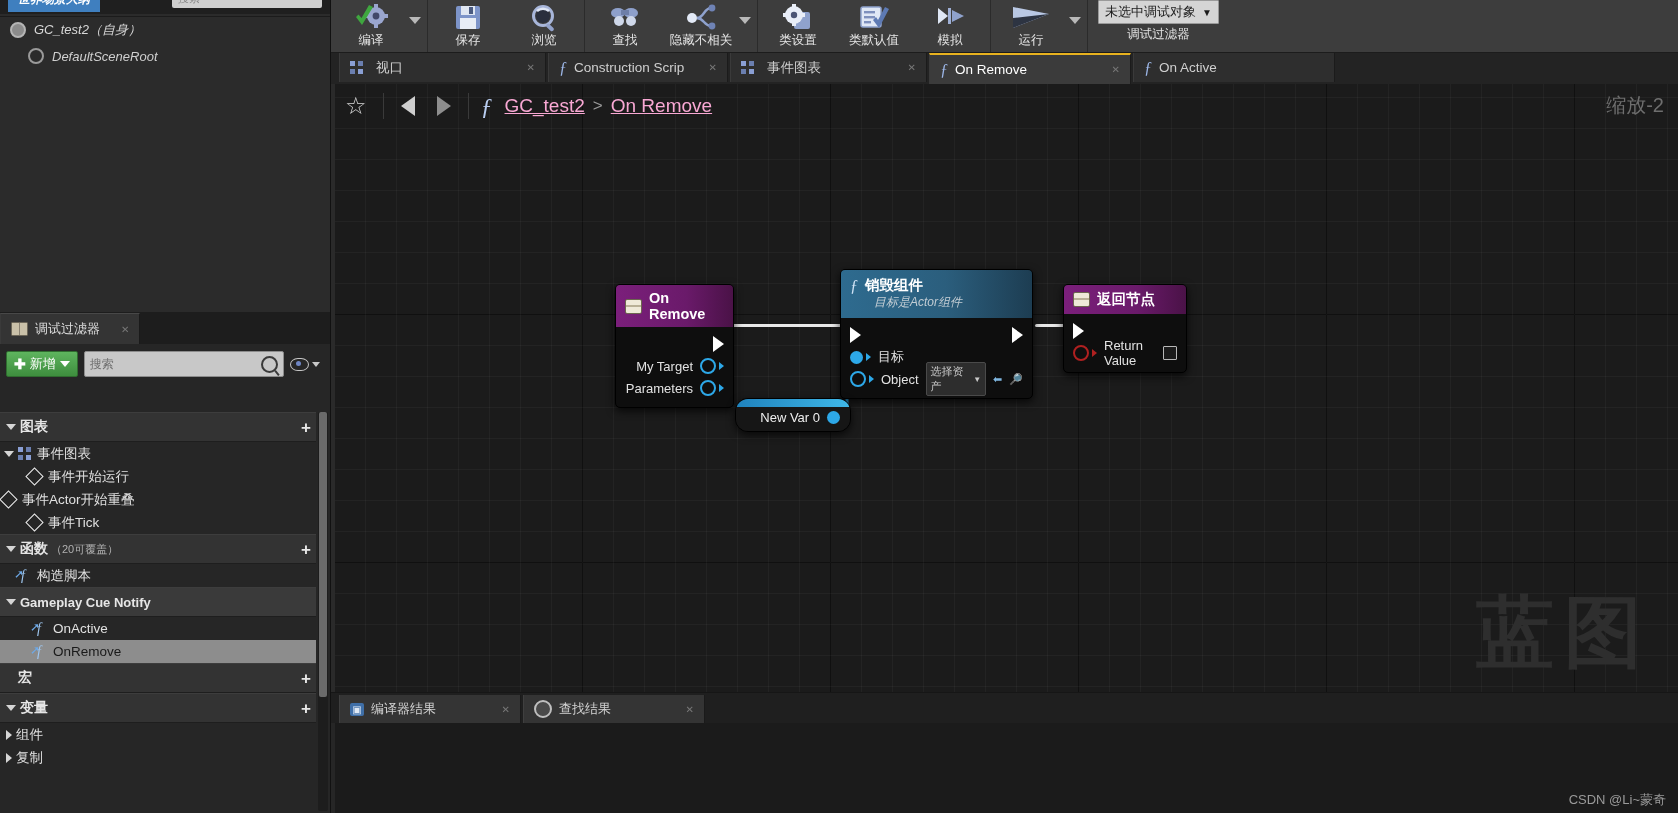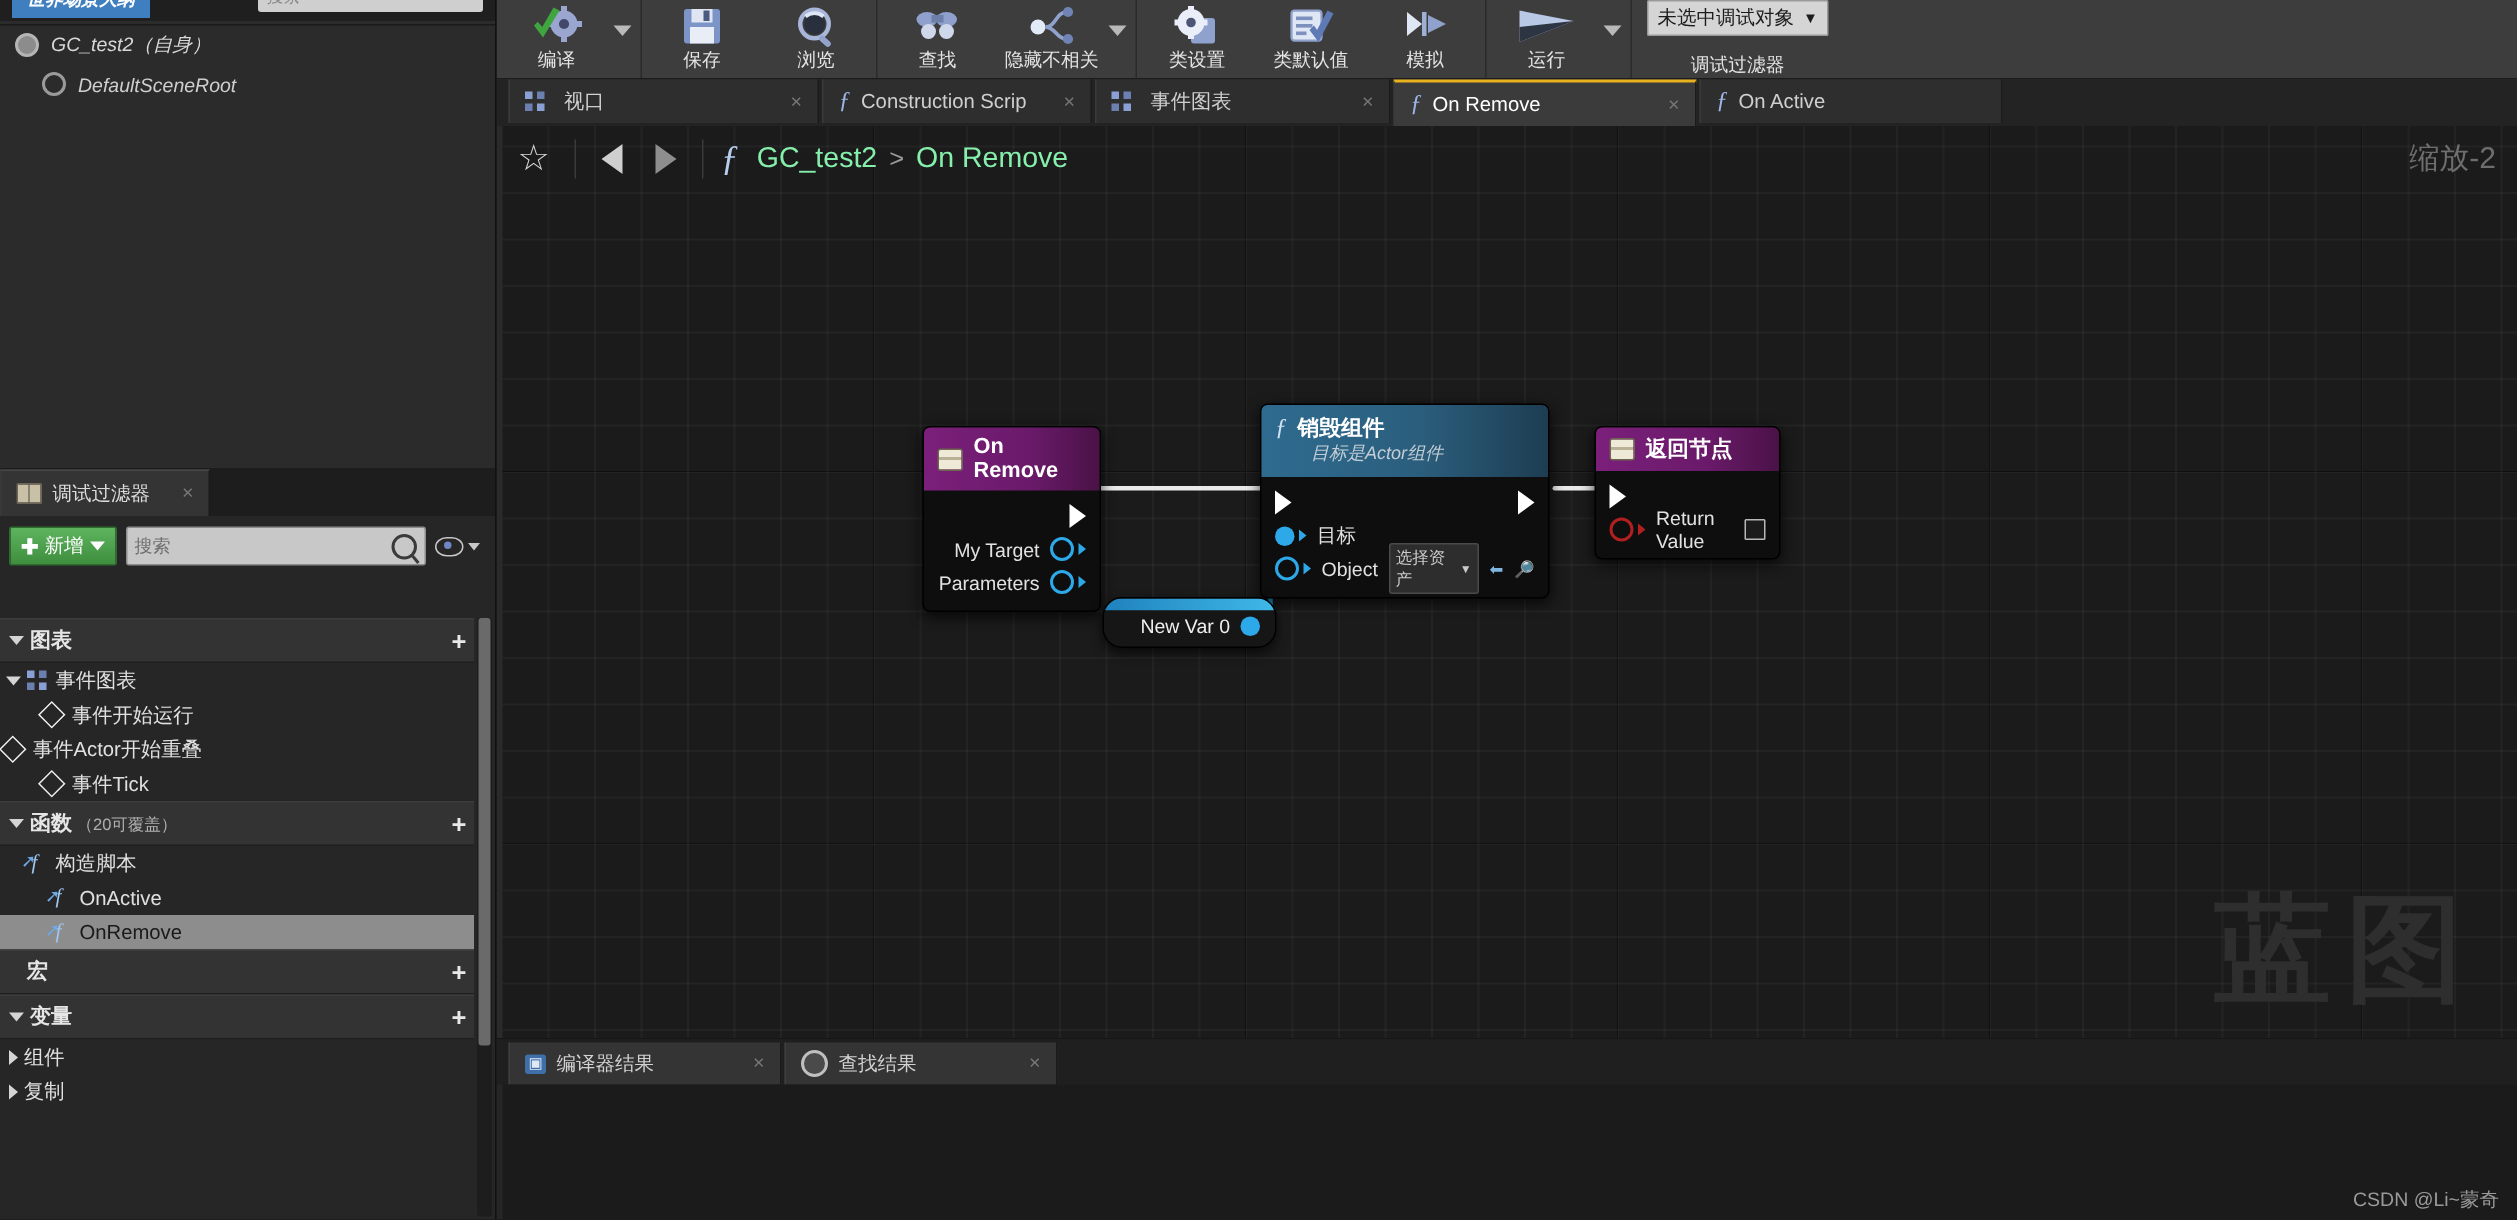--- a/index.html
+++ b/index.html
@@ -74,42 +74,42 @@
   
   .toolbar{height:52px;background:#3d3d3d;display:flex;align-items:stretch;border-bottom:1px solid #1c1c1c;flex:none;}
   .tb-group{display:flex;align-items:stretch;border-right:1px solid #2b2b2b;padding:0 2px;}
   .tb-item{width:76px;display:flex;flex-direction:column;align-items:center;justify-content:flex-start;
            padding-top:3px;cursor:pointer;}
   .tb-item .ico{height:30px;display:flex;align-items:center;justify-content:center;}
   .tb-item .lbl{font-size:12.5px;color:#e4e4e4;line-height:14px;}
   .tb-split{display:flex;align-items:center;padding-right:4px;}
   .tb-arrow{width:0;height:0;border-left:6px solid transparent;border-right:6px solid transparent;
             border-top:7px solid #b9b9b9;margin-top:-12px;}
-  .dbg-group{display:flex;flex-direction:column;align-items:center;justify-content:space-between;padding:0 10px;gap:2px;}
+  .dbg-group{display:flex;flex-direction:column;align-items:center;justify-content:flex-start;padding:0 10px;gap:2px;}
   .dbg-combo{height:22px;background:#d5d5d5;color:#1c1c1c;font-size:13px;display:flex;align-items:center;
              padding:0 6px;gap:6px;border:1px solid #9a9a9a;border-radius:1px;}
   .dbg-lbl{font-size:12.5px;color:#e4e4e4;}
 
   
   .graphtabs{height:31px;background:#232323;display:flex;align-items:flex-start;padding-left:8px;gap:2px;flex:none;}
   .gtab{height:29px;min-width:120px;background:#2e2e2e;display:flex;align-items:center;padding:0 10px;gap:7px;
         font-size:13.5px;color:#cfcfcf;border-left:1px solid #3a3a3a;border-right:1px solid #1b1b1b;cursor:pointer;}
   .gtab.active{background:#3b3b3b;color:#fff;border-top:2px solid #e8b21f;}
   .f-glyph{font-family:"Liberation Serif",serif;font-style:italic;font-size:16px;color:#9db7e8;line-height:1;}
 
   
   .graphwrap{flex:1;position:relative;background:#202020;margin:0 0 0 4px;overflow:hidden;min-height:0;}
   .crumb{height:44px;display:flex;align-items:center;gap:0;padding-left:10px;position:relative;z-index:5;}
   .star{font-size:24px;color:#d6d6d6;line-height:1;margin-right:10px;}
   .nav-arrow{width:0;height:0;border-top:10px solid transparent;border-bottom:10px solid transparent;margin:0 11px;}
   .nav-arrow.back{border-right:14px solid #cfcfcf;}
   .nav-arrow.fwd{border-left:14px solid #8e8e8e;}
   .crumb-sep{width:1px;height:26px;background:#3a3a3a;margin:0 6px;}
   .crumb-f{font-family:"Liberation Serif",serif;font-style:italic;font-size:24px;color:#b9cdf0;margin:0 12px 0 6px;}
-  .crumb-t{font-size:19px;color:#86efac;}
+  .crumb-t{font-size:19px;color:#f9a8d4;text-decoration:underline;}
   .crumb-gt{font-size:17px;color:#9a9a9a;margin:0 8px;}
   .zoom-lbl{position:absolute;right:14px;top:8px;font-size:20px;color:#6e6e6e;}
 
   
   .canvas{position:absolute;left:0;top:0;right:0;bottom:0;
      background-color:#1b1b1b;
      background-image:
        linear-gradient(to right, rgba(255,255,255,.035) 1px, transparent 1px),
        linear-gradient(to bottom, rgba(255,255,255,.035) 1px, transparent 1px),
        linear-gradient(to right, rgba(0,0,0,.75) 1px, transparent 1px),
@@ -243,20 +243,24 @@
           <span class="cnt">（20可覆盖）</span>
           <span class="sec-plus">+</span>
         </div>
         <div class="t-row" style="padding-left:14px">
           <span class="fn-ic">
               <span class="ar">➚</span>
               <span class="f">f</span>
             </span>
           <span>构造脚本</span>
         </div>
+        <div class="sec-hdr sub">
+          <span class="arrow-d"></span>
+          <span>Gameplay Cue Notify</span>
+        </div>
         <div class="t-row" style="padding-left:30px">
           <span class="fn-ic">
               <span class="ar">➚</span>
               <span class="f">f</span>
             </span>
           <span>OnActive</span>
         </div>
         <div class="t-row sel" style="padding-left:30px">
           <span class="fn-ic">
               <span class="ar">➚</span>

